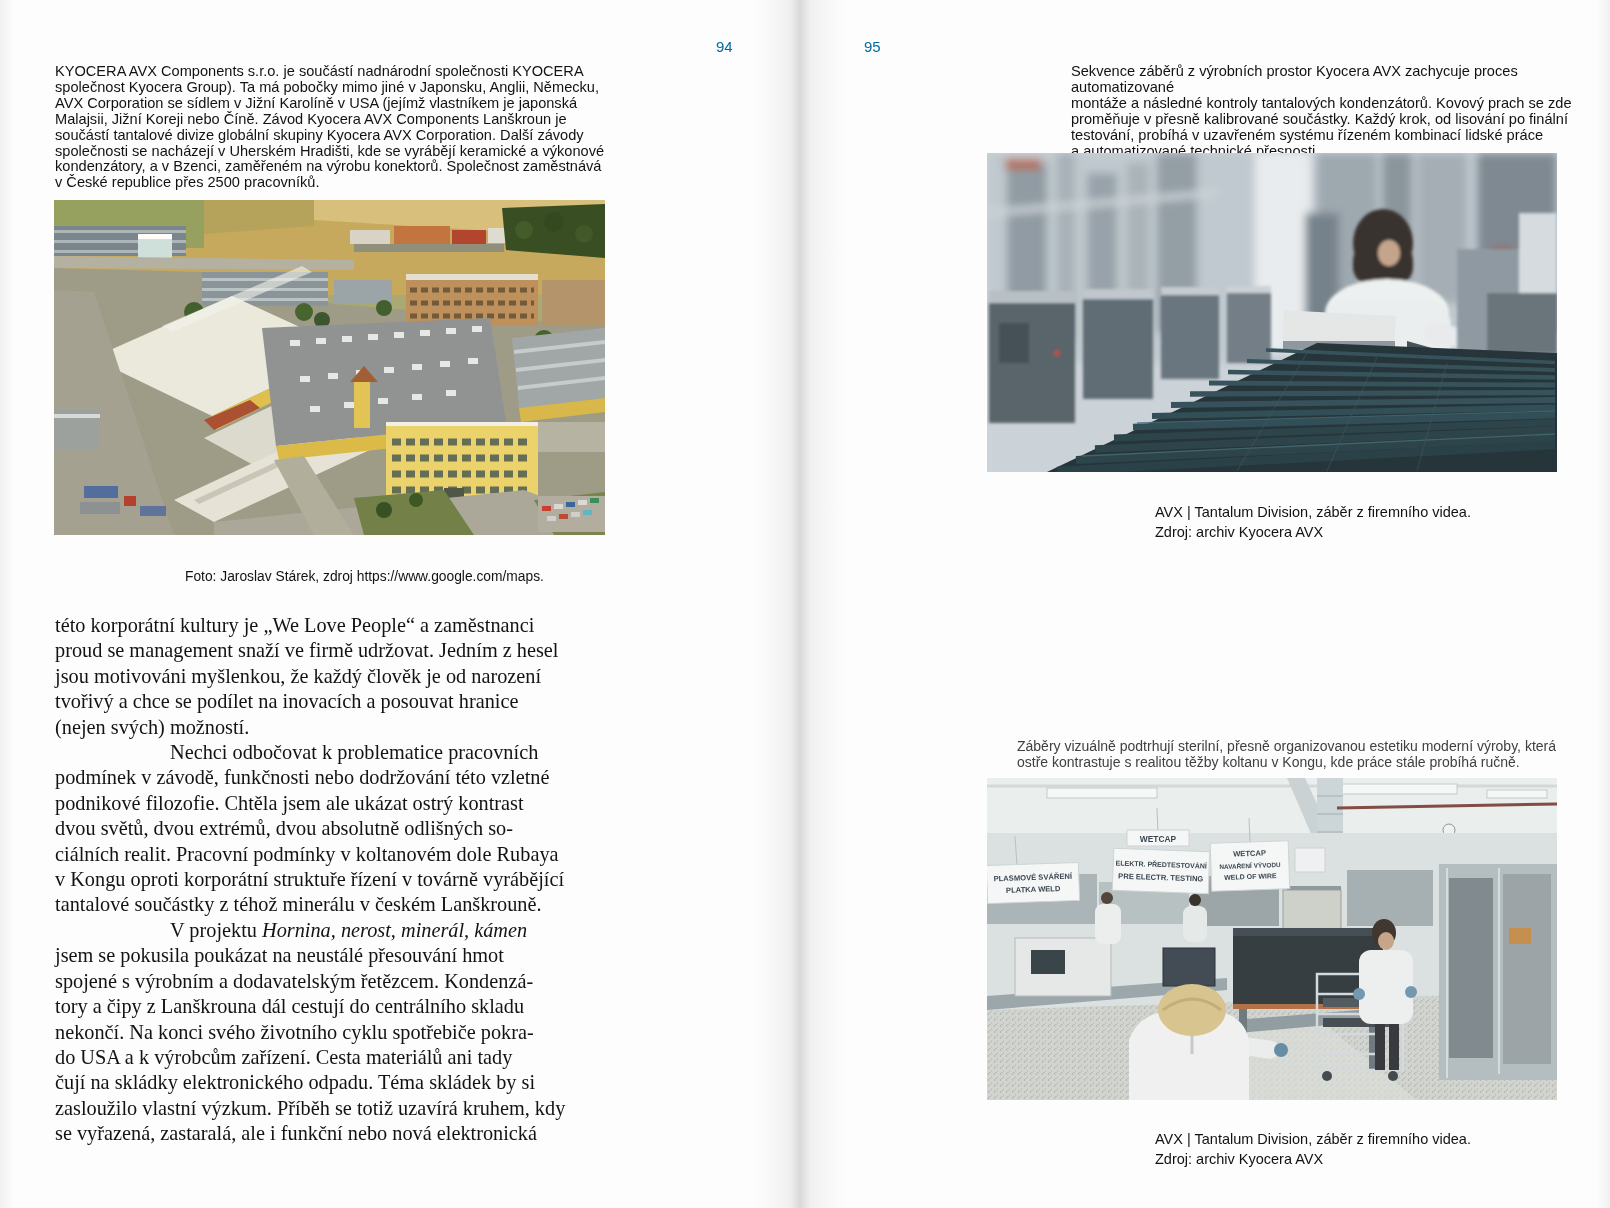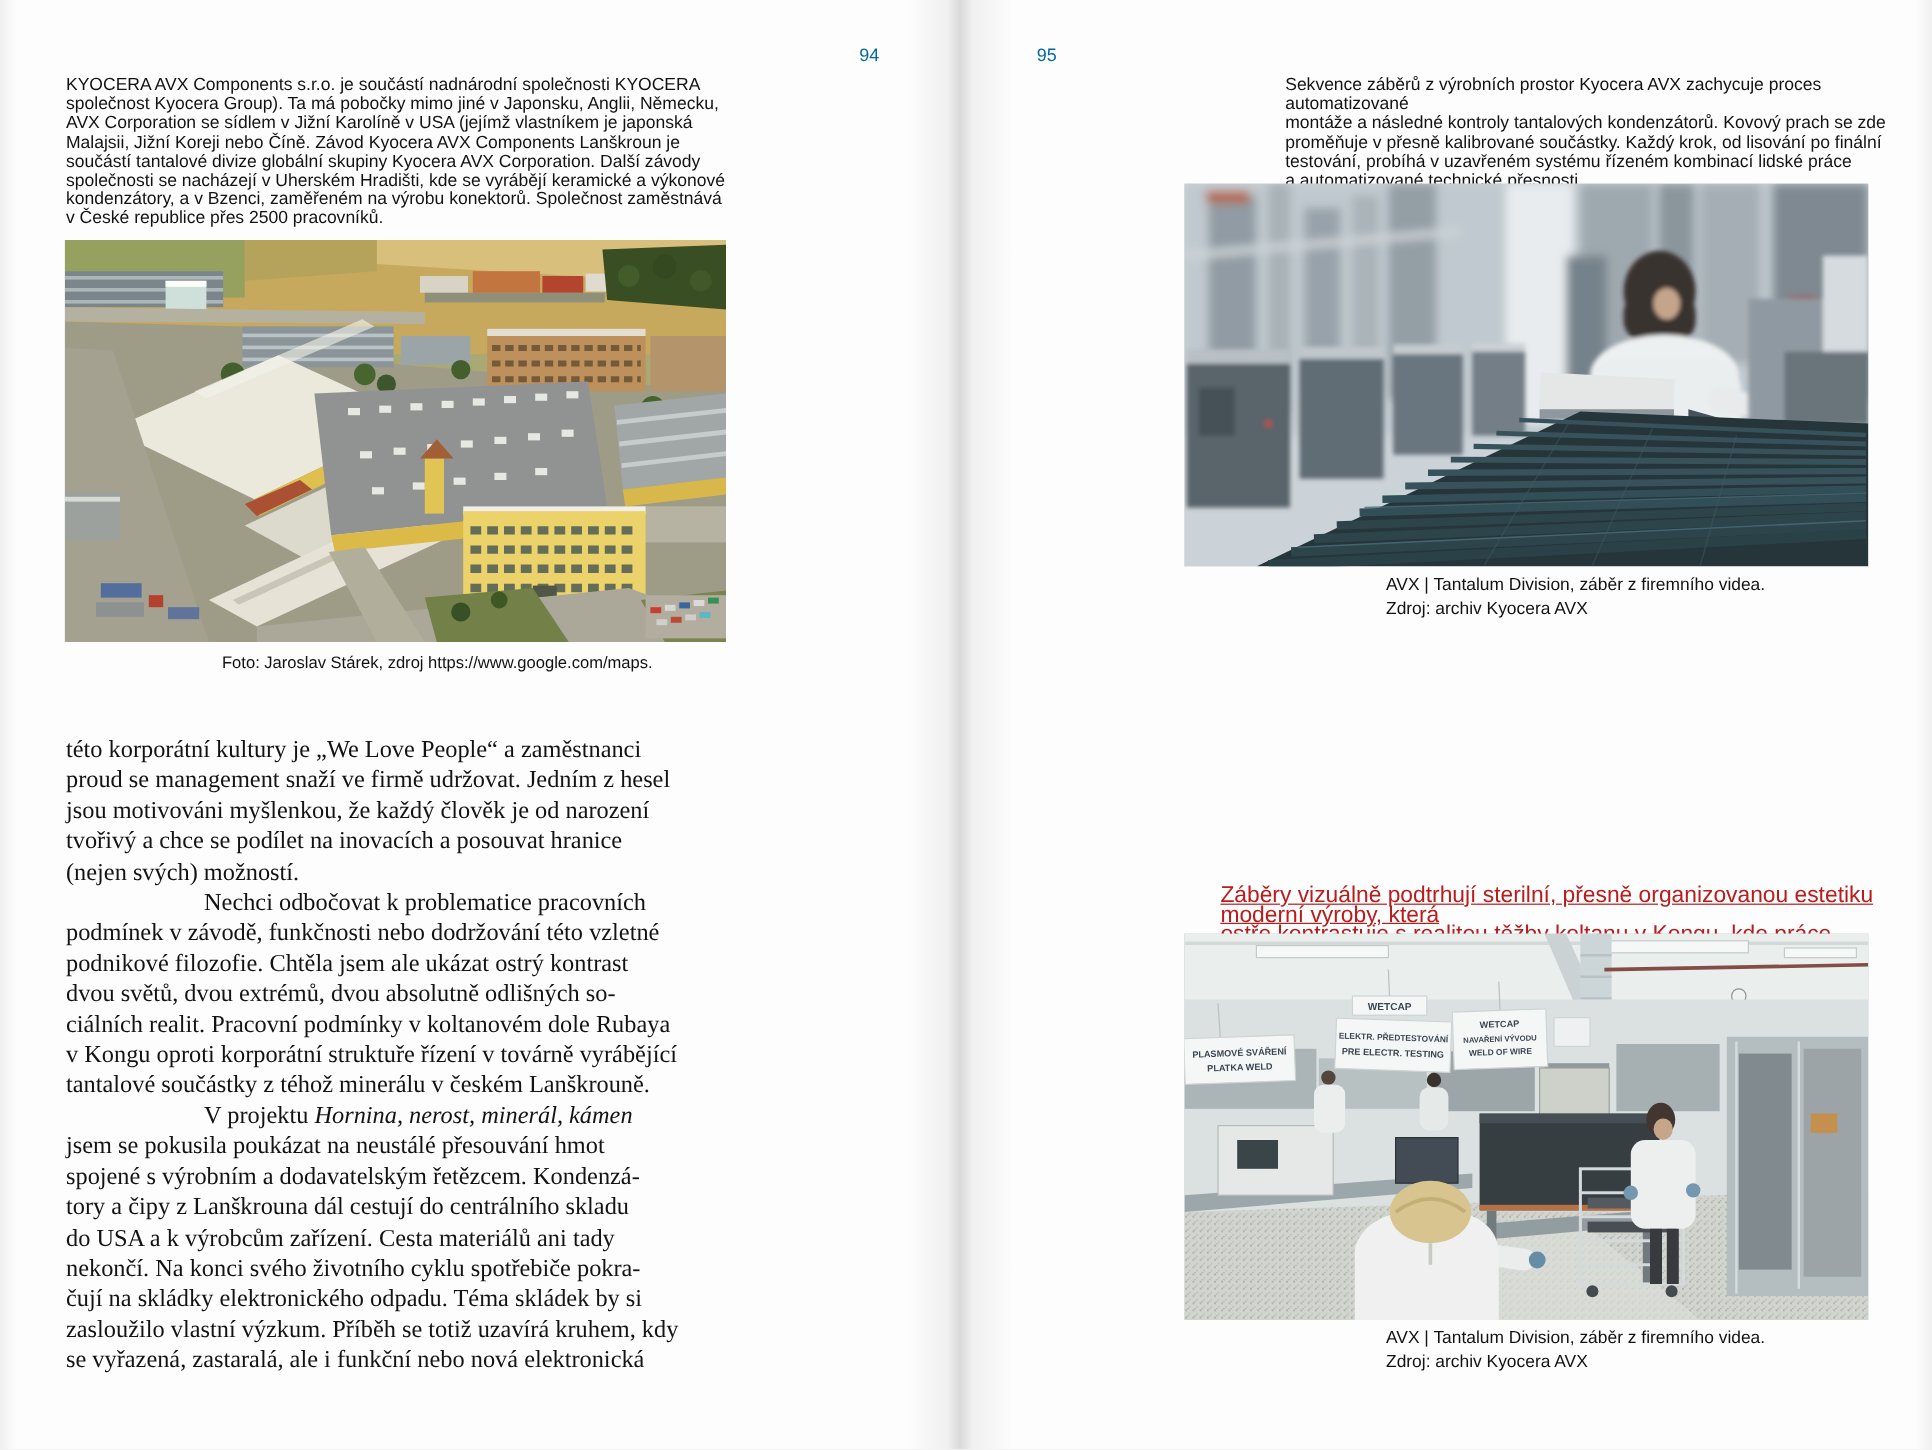--- a/index.html
+++ b/index.html
@@ -6,27 +6,27 @@
   .spread{position:relative;width:1610px;height:1208px;background:#fdfdfd;overflow:hidden;
           font-family:"Liberation Sans",sans-serif;color:#161616;}
   .sans{font-family:"Liberation Sans",sans-serif;}
   .serif{font-family:"Liberation Serif","DejaVu Serif",serif;}
   .page-num{position:absolute;top:38px;font-size:15px;color:#0369a1;}
   .pn-left{left:716px;}
   .pn-right{left:864px;}
   .intro{position:absolute;font-size:14.6px;line-height:15.9px;color:#121212;letter-spacing:0;}
   .left-intro{left:55px;top:64px;width:572px;}
   .right-intro{left:1071px;top:64px;width:540px;}
-  .mid-text{left:1017px;top:739px;width:545px;font-size:19px;line-height:15.9px;position:absolute;color:#b91c1c;text-decoration:underline;}
+  .mid-text{left:1017px;top:739px;width:545px;font-size:14px;line-height:15.9px;position:absolute;color:#404040;}
   .photo{position:absolute;margin:0;overflow:hidden;background:#c9cfd2;}
   .photo svg{display:block;width:100%;height:100%;}
   .aerial{left:54px;top:200px;width:551px;height:335px;}
   .top-photo{left:987px;top:153px;width:570px;height:319px;}
   .bottom-photo{left:987px;top:778px;width:570px;height:322px;}
-  .caption{position:absolute;color:#121212;}
+  .caption{position:absolute;color:#121212;margin-top:24px;}
   .left-caption{left:185px;top:545px;font-size:13.8px;}
   .cap-top{left:1155px;top:478px;font-size:14.5px;line-height:20px;}
   .cap-bottom{left:1155px;top:1105px;font-size:14.5px;line-height:20px;}
   .body-text{position:absolute;left:55px;top:613px;width:564px;font-size:20.3px;line-height:25.4px;color:#131313;}
   .body-text .indent{padding-left:115px;}
   .body-text em{font-style:italic;}
   .gutter{position:absolute;left:755px;top:0;width:90px;height:1208px;pointer-events:none;
     background:linear-gradient(to right,rgba(0,0,0,0) 0%,rgba(0,0,0,0.05) 38%,rgba(0,0,0,0.14) 50%,rgba(0,0,0,0.05) 62%,rgba(0,0,0,0) 100%);}
   .edge-l{position:absolute;left:0;top:0;width:14px;height:1208px;pointer-events:none;
     background:linear-gradient(to right,rgba(0,0,0,0.05),rgba(0,0,0,0));}
@@ -200,22 +200,22 @@
         <div class="tl">dvou světů, dvou extrémů, dvou absolutně odlišných so-</div>
         <div class="tl">ciálních realit. Pracovní podmínky v koltanovém dole Rubaya</div>
         <div class="tl">v Kongu oproti korporátní struktuře řízení v továrně vyrábějící</div>
         <div class="tl">tantalové součástky z téhož minerálu v českém Lanškrouně.</div>
       </div>
     <div class="tl indent"><span>V projektu </span><em>Hornina, nerost, minerál, kámen</em></div>
     <div>
         <div class="tl">jsem se pokusila poukázat na neustálé přesouvání hmot</div>
         <div class="tl">spojené s výrobním a dodavatelským řetězcem. Kondenzá-</div>
         <div class="tl">tory a čipy z Lanškrouna dál cestují do centrálního skladu</div>
+        <div class="tl">nekončí. Na konci svého životního cyklu spotřebiče pokra-</div>
         <div class="tl">do USA a k výrobcům zařízení. Cesta materiálů ani tady</div>
-        <div class="tl">nekončí. Na konci svého životního cyklu spotřebiče pokra-</div>
         <div class="tl">čují na skládky elektronického odpadu. Téma skládek by si</div>
         <div class="tl">zasloužilo vlastní výzkum. Příběh se totiž uzavírá kruhem, kdy</div>
         <div class="tl">se vyřazená, zastaralá, ale i funkční nebo nová elektronická</div>
       </div>
   </div>
 
   <div class="intro right-intro sans">
       <div class="tl">Sekvence záběrů z výrobních prostor Kyocera AVX zachycuje proces automatizované</div>
       <div class="tl">montáže a následné kontroly tantalových kondenzátorů. Kovový prach se zde</div>
       <div class="tl">proměňuje v přesně kalibrované součástky. Každý krok, od lisování po finální</div>

